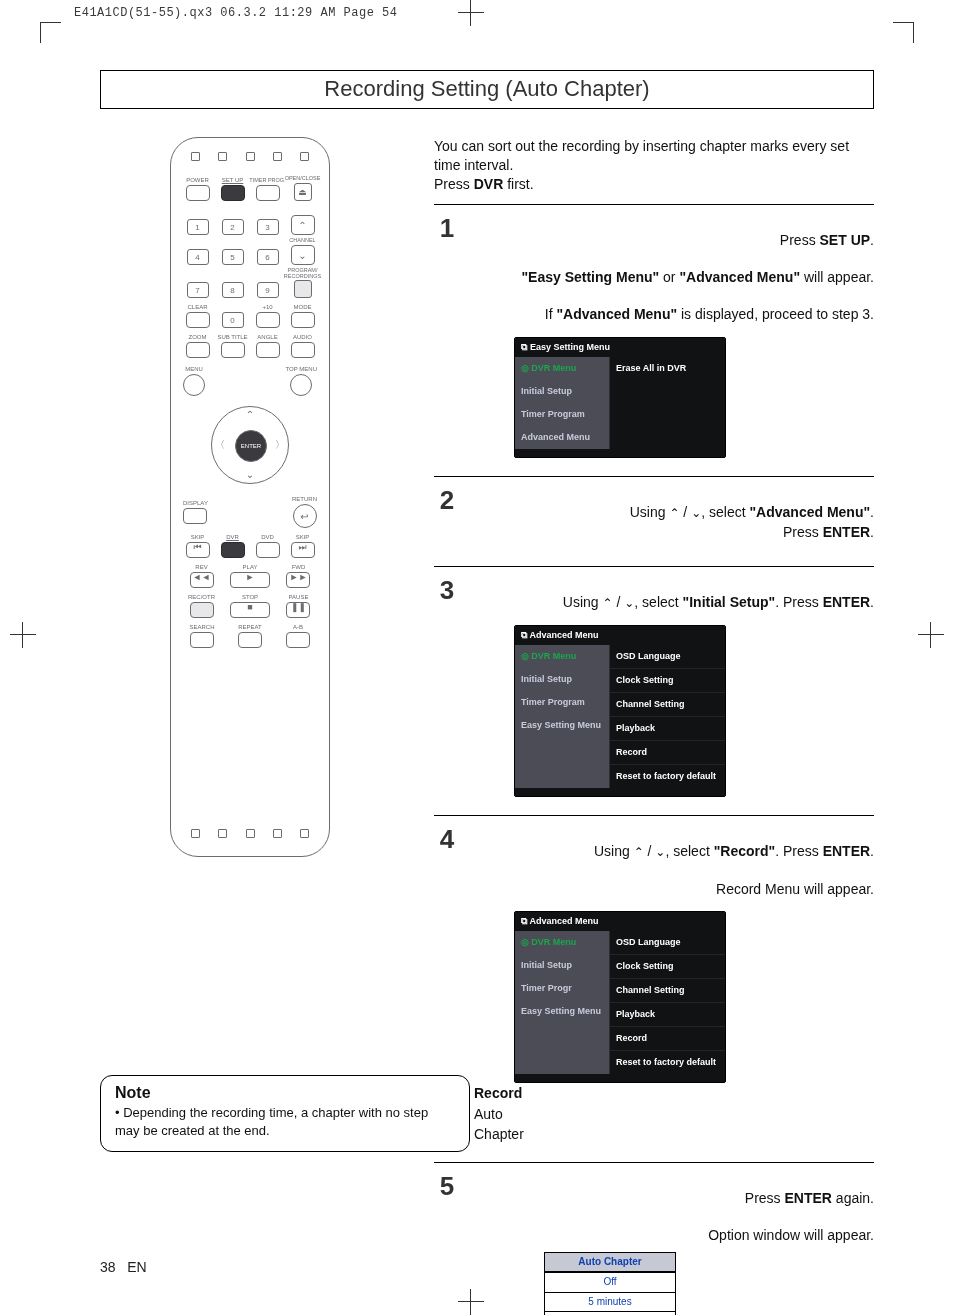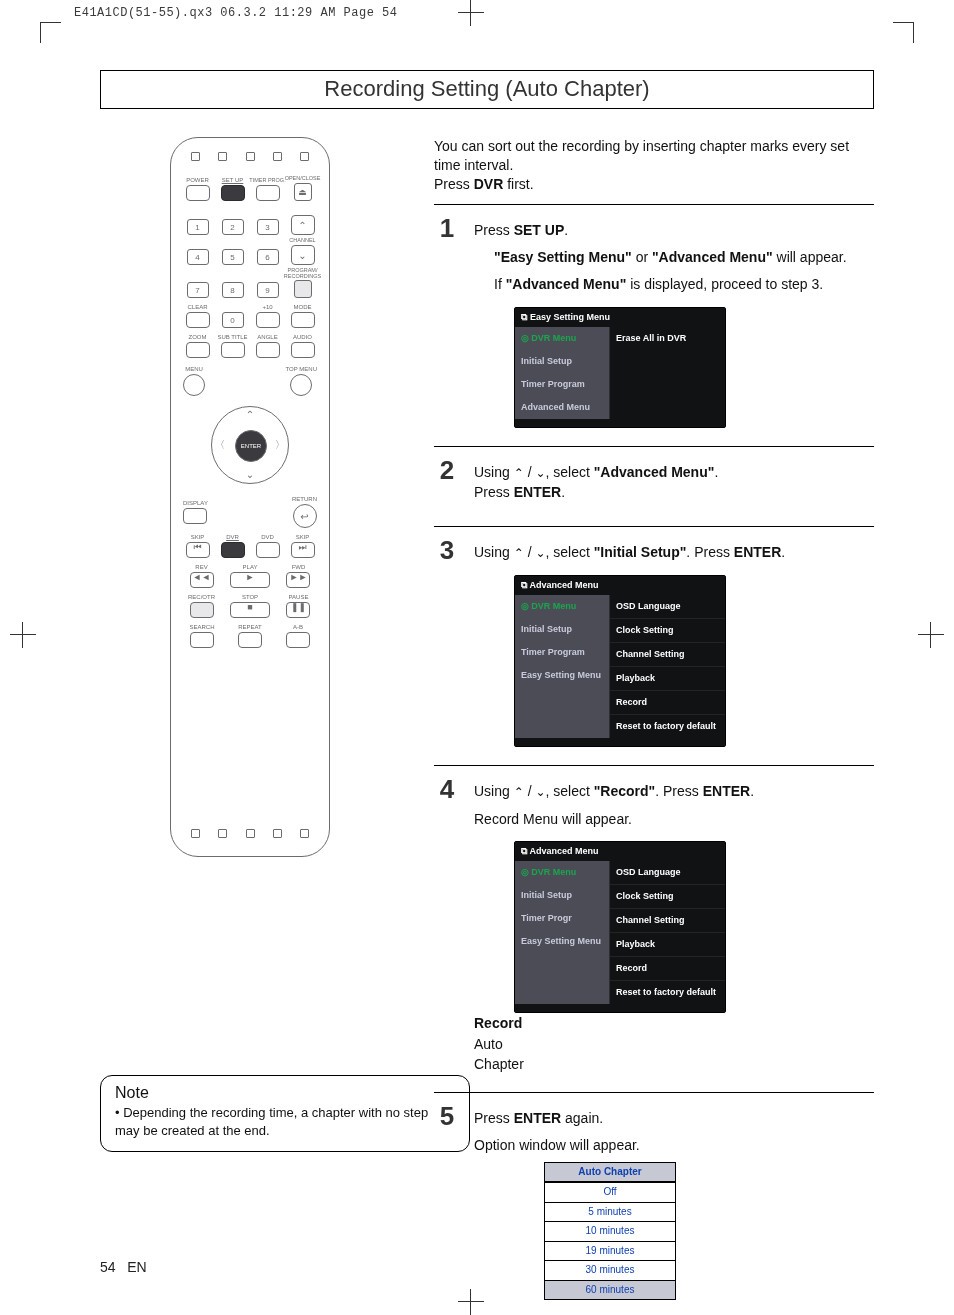--- a/index.html
+++ b/index.html
@@ -139,21 +139,21 @@
     gap:14px;
     padding:8px 0 18px;
   }
   .step .num{
     width:26px;flex:0 0 26px;
     font-size:26px;font-weight:700;line-height:1;color:#333;
     text-align:center;
     padding-top:2px;
   }
   .step .body{flex:1;min-width:0;font-size:14px;line-height:1.45;}
-  .step .body p{margin:7px 0 6px;}
+  .step .body p{margin:17px 0 6px;text-align:right;}
   .step .sub{padding-left:20px;}
   .bold{font-weight:700;}
   .arrowtxt{font-family:Arial,sans-serif;font-size:12px;}
 
   
   .osd{
     width:210px;
     border:1px solid #000;
     background:var(--osdbg);
     font-size:10px;
@@ -194,21 +194,21 @@
   .optwin .last{background:#c6c9d4;}
 
   
   .notebox{
     border:1px solid #000;
     border-radius:12px;
     padding:8px 14px 12px;
     width:340px;
     margin-top:8px;
   }
-  .notebox h4{margin:0 0 2px;font-size:16px;font-weight:400;}
+  .notebox h4{margin:0 0 2px;font-size:16px;font-weight:700;}
   .notebox p{margin:0;font-size:13px;line-height:1.35;}
 
   .pagefoot{
     position:absolute;left:0;bottom:0;font-size:14px;color:#222;
   }
 </style>
 </head>
 <body>
 
 <div class="print-header">E41A1CD(51-55).qx3  06.3.2 11:29 AM  Page 54</div>
@@ -572,15 +572,15 @@
                 <div class="o">30 minutes</div>
                 <div class="o last">60 minutes</div>
               </div>
             </div>
           </div>
         </div>
     </div>
   </div>
 
   <div class="pagefoot">
-    <span>54</span>&nbsp;&nbsp;&nbsp;<span>EN</span>
+    <span>38</span>&nbsp;&nbsp;&nbsp;<span>EN</span>
   </div>
 </div>
 
 </body></html>

